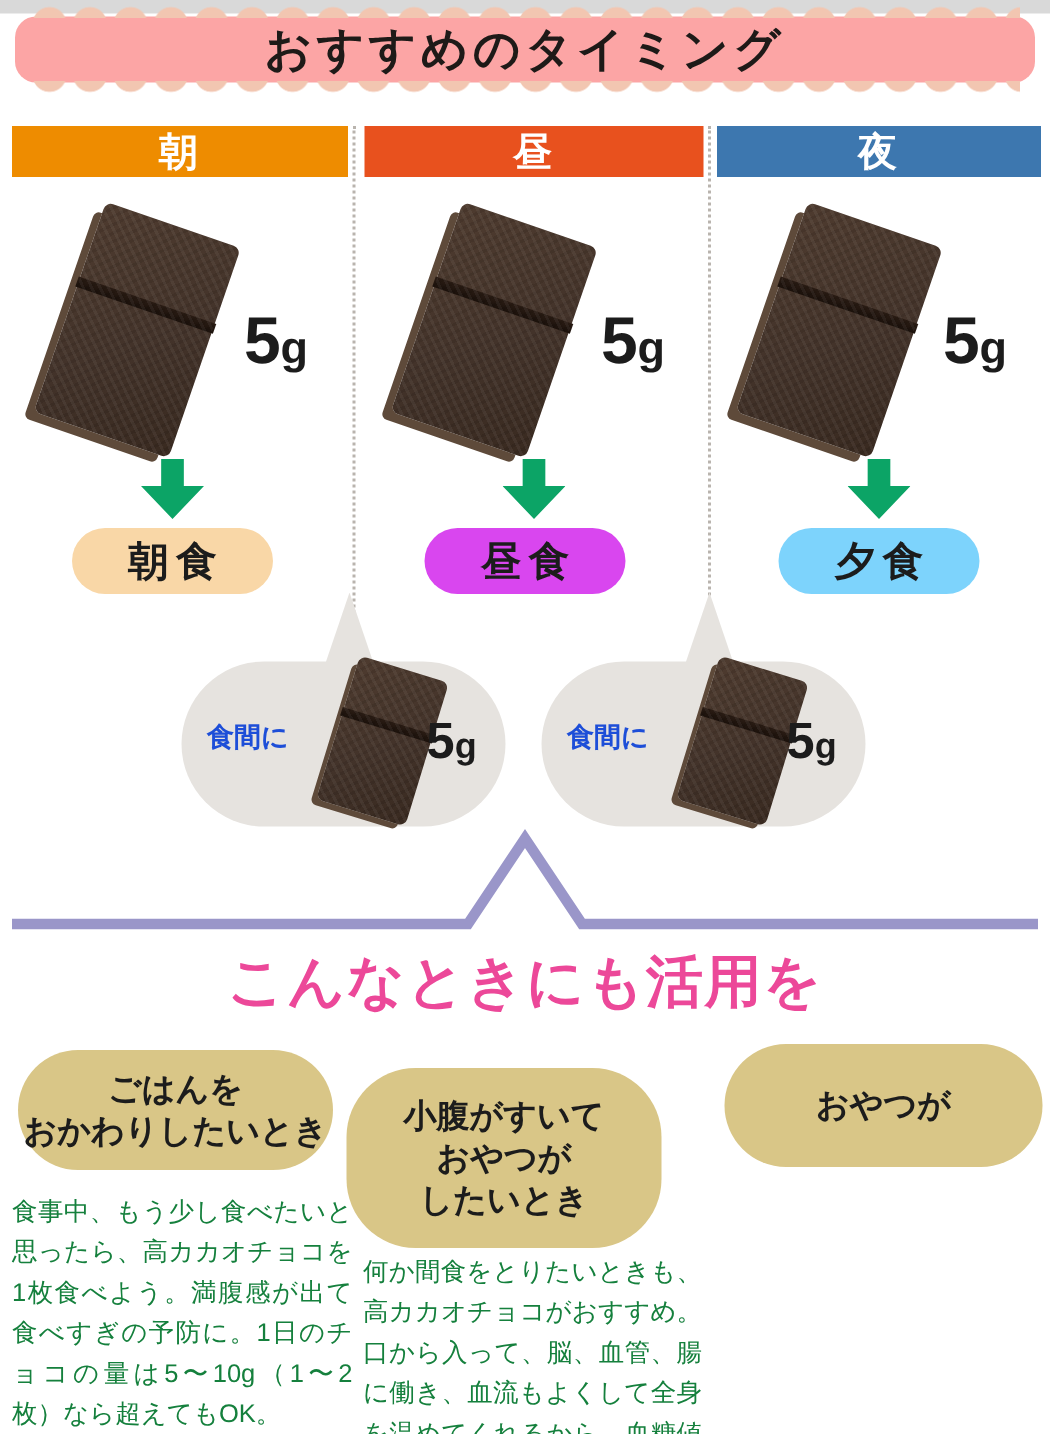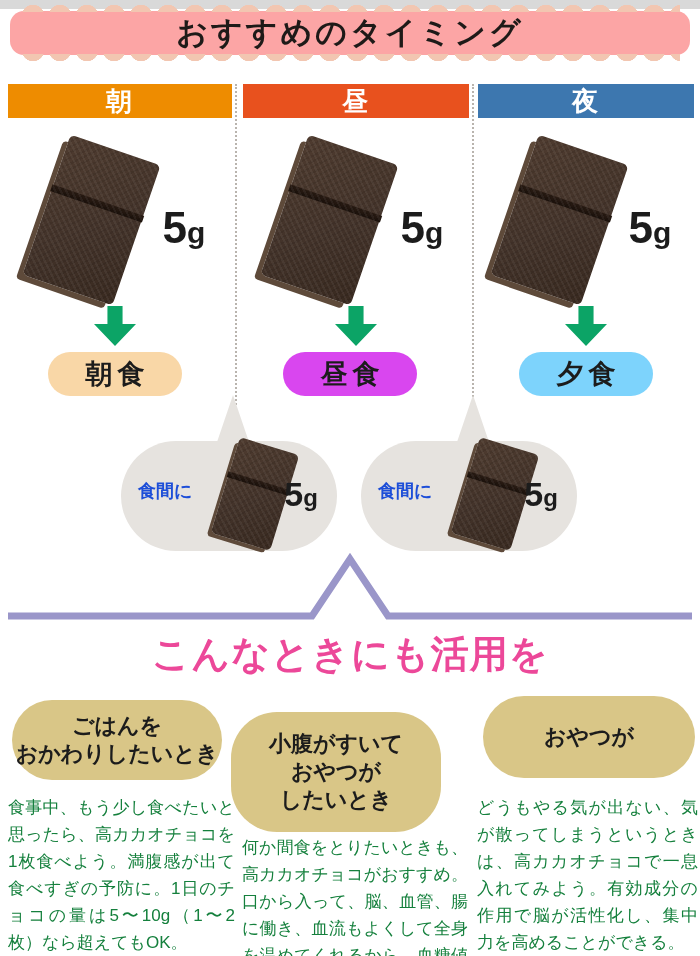--- a/index.html
+++ b/index.html
@@ -168,15 +168,14 @@
     <span>小腹がすいて</span>
     <span>おやつが</span>
     <span>したいとき</span>
   </div>
   <div class="use-pill u3">
     <span>おやつが</span>
   </div>
 
   <div class="col-text p1">食事中、もう少し食べたいと思ったら、高カカオチョコを1枚食べよう。満腹感が出て食べすぎの予防に。1日のチョコの量は5〜10g（1〜2枚）なら超えてもOK。</div>
   <div class="col-text p2">何か間食をとりたいときも、高カカオチョコがおすすめ。口から入って、脳、血管、腸に働き、血流もよくして全身を温めてくれるから。血糖値の安定にも有効。</div>
-  <div class="col-text p3">どうもやる気が出ない、気が散ってしまうというときは、高カカオチョコで一息入れてみよう。有効成分の作用で脳が活性化し、集中力を高めることができる。</div>
 
 </div>
 
 </body></html>

